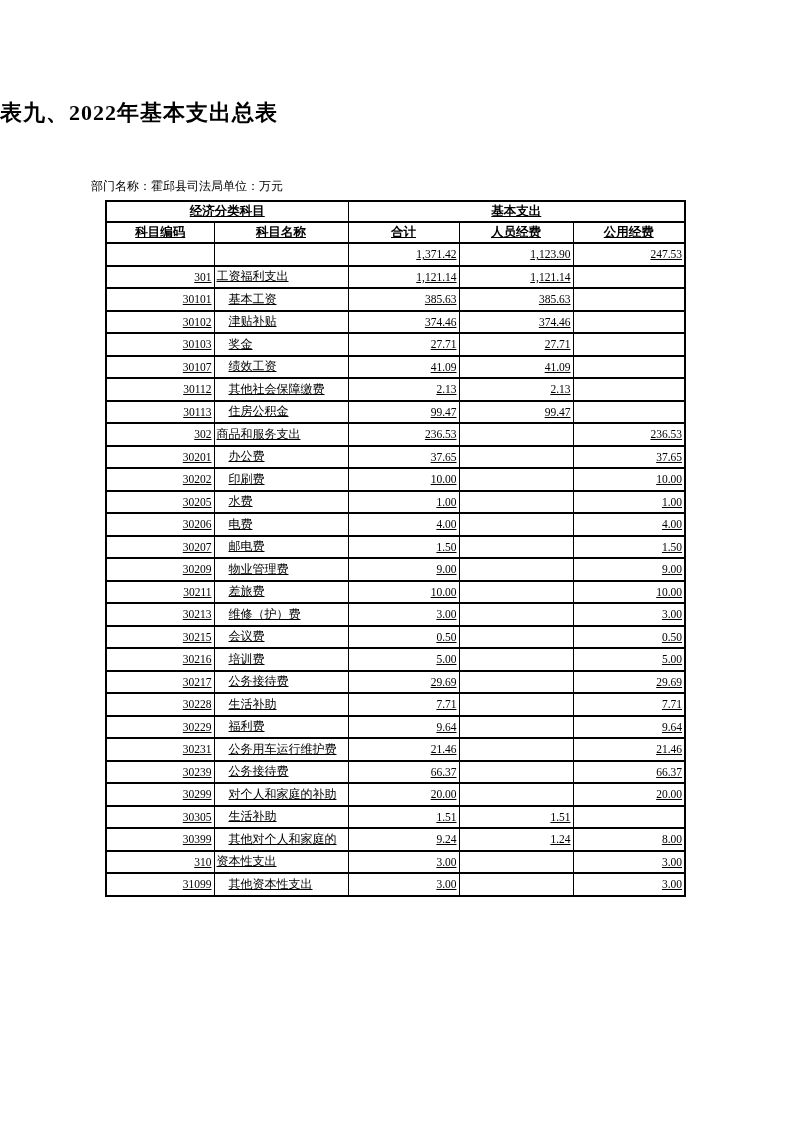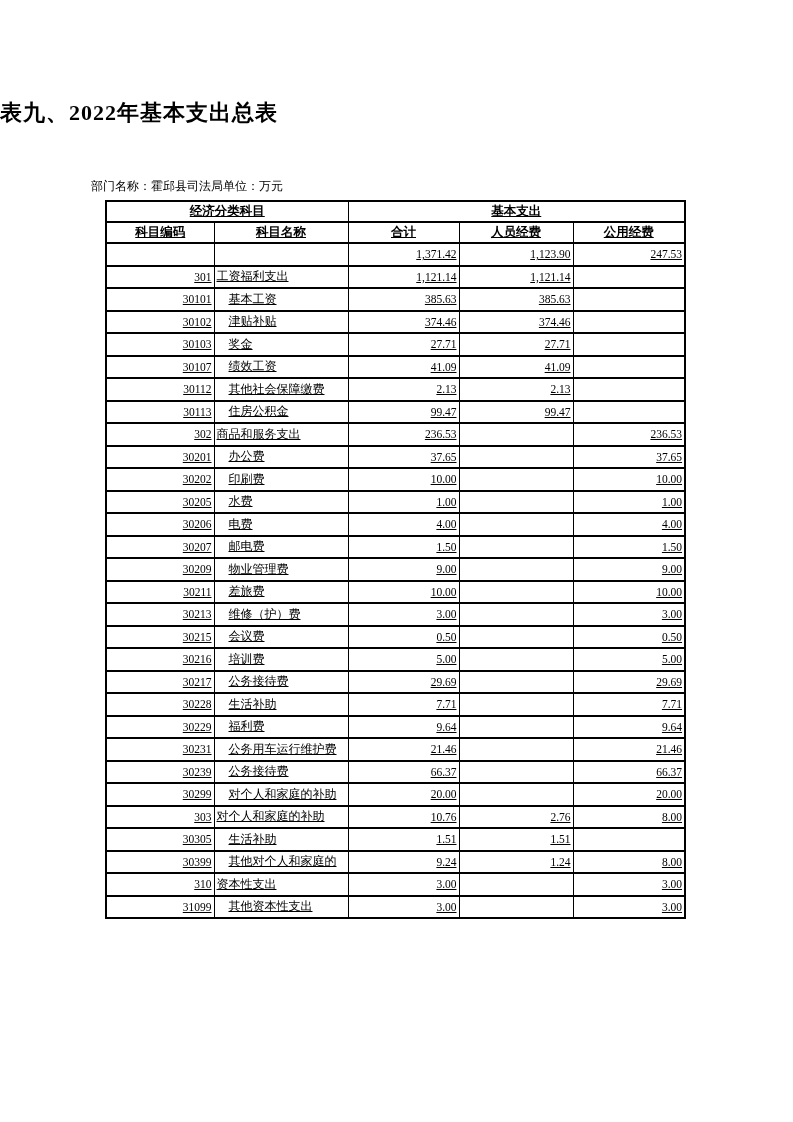--- a/index.html
+++ b/index.html
@@ -293,27 +293,20 @@
             <td class="col-num"></td>
             <td class="col-num">66.37</td>
           </tr>
           <tr class="child">
             <td class="col-code">30299</td>
             <td class="col-name">对个人和家庭的补助</td>
             <td class="col-num">20.00</td>
             <td class="col-num"></td>
             <td class="col-num">20.00</td>
           </tr>
-          <tr class="parent">
-            <td class="col-code">303</td>
-            <td class="col-name">对个人和家庭的补助</td>
-            <td class="col-num">10.76</td>
-            <td class="col-num">2.76</td>
-            <td class="col-num">8.00</td>
-          </tr>
           <tr class="child">
             <td class="col-code">30305</td>
             <td class="col-name">生活补助</td>
             <td class="col-num">1.51</td>
             <td class="col-num">1.51</td>
             <td class="col-num"></td>
           </tr>
           <tr class="child">
             <td class="col-code">30399</td>
             <td class="col-name">其他对个人和家庭的</td>

